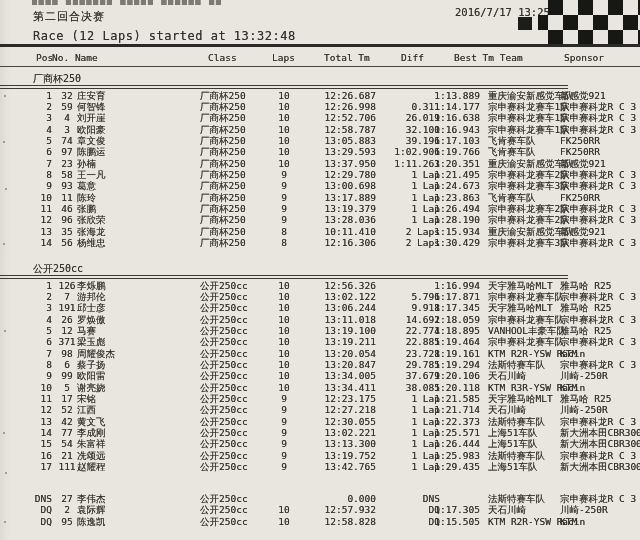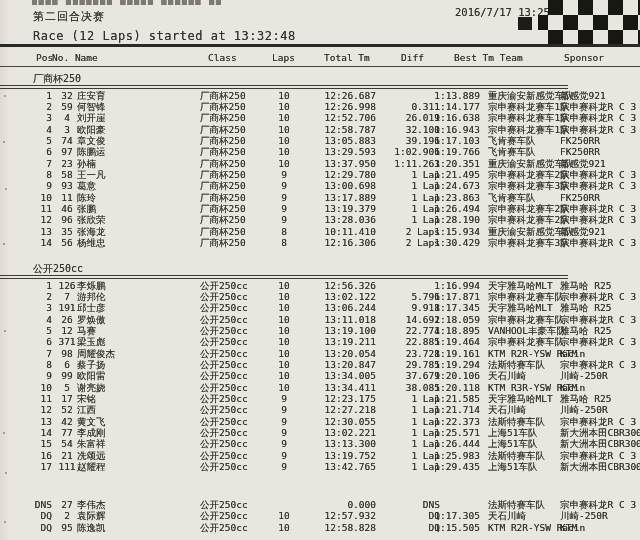--- a/index.html
+++ b/index.html
@@ -35,21 +35,21 @@
   #header-row{top:50px;left:0;width:640px;height:16px;border-bottom:1.2px solid #4a473f;font-size:9.5px;}
   #header-row span{position:absolute;top:2px;padding-left:8px;}
   .h-pos{left:28px}.h-noname{left:44px}.h-cls{left:200px}.h-laps{left:264px}
   .h-total{left:316px}.h-diff{left:393px}.h-bestteam{left:446px}.h-sponsor{left:556px}
   
   .section{position:absolute;left:0;width:568px;}
   .sec-head{position:relative;height:13px;font-size:10px;padding-left:33px;
             border-bottom:1.5px solid #3c3a33;}
   .section .rows{border-top:1px solid #3c3a33;margin-top:1.5px;padding-top:1px;}
   .section.no-rule .sec-head{border-bottom:none;}
-  .section.no-rule .rows{border-top:none;margin-top:7px;}
+  .section.no-rule .rows{border-top:none;margin-top:1px;}
   .row{position:relative;height:11.35px;font-size:9.5px;line-height:11.2px;}
   .cell{position:absolute;top:0;white-space:nowrap;overflow:hidden;}
   .c-pos{left:26px;width:26px;text-align:right;}
   .c-no{left:54px;width:26px;text-align:center;}
   .c-name{left:77px;width:110px;}
   .c-cls{left:200px;width:62px;}
   .c-laps{left:262px;width:44px;text-align:center;}
   .c-total{left:298px;width:78px;text-align:right;}
   .c-diff{left:380px;width:60px;text-align:right;}
   .c-best{left:426px;width:54px;text-align:right;}

